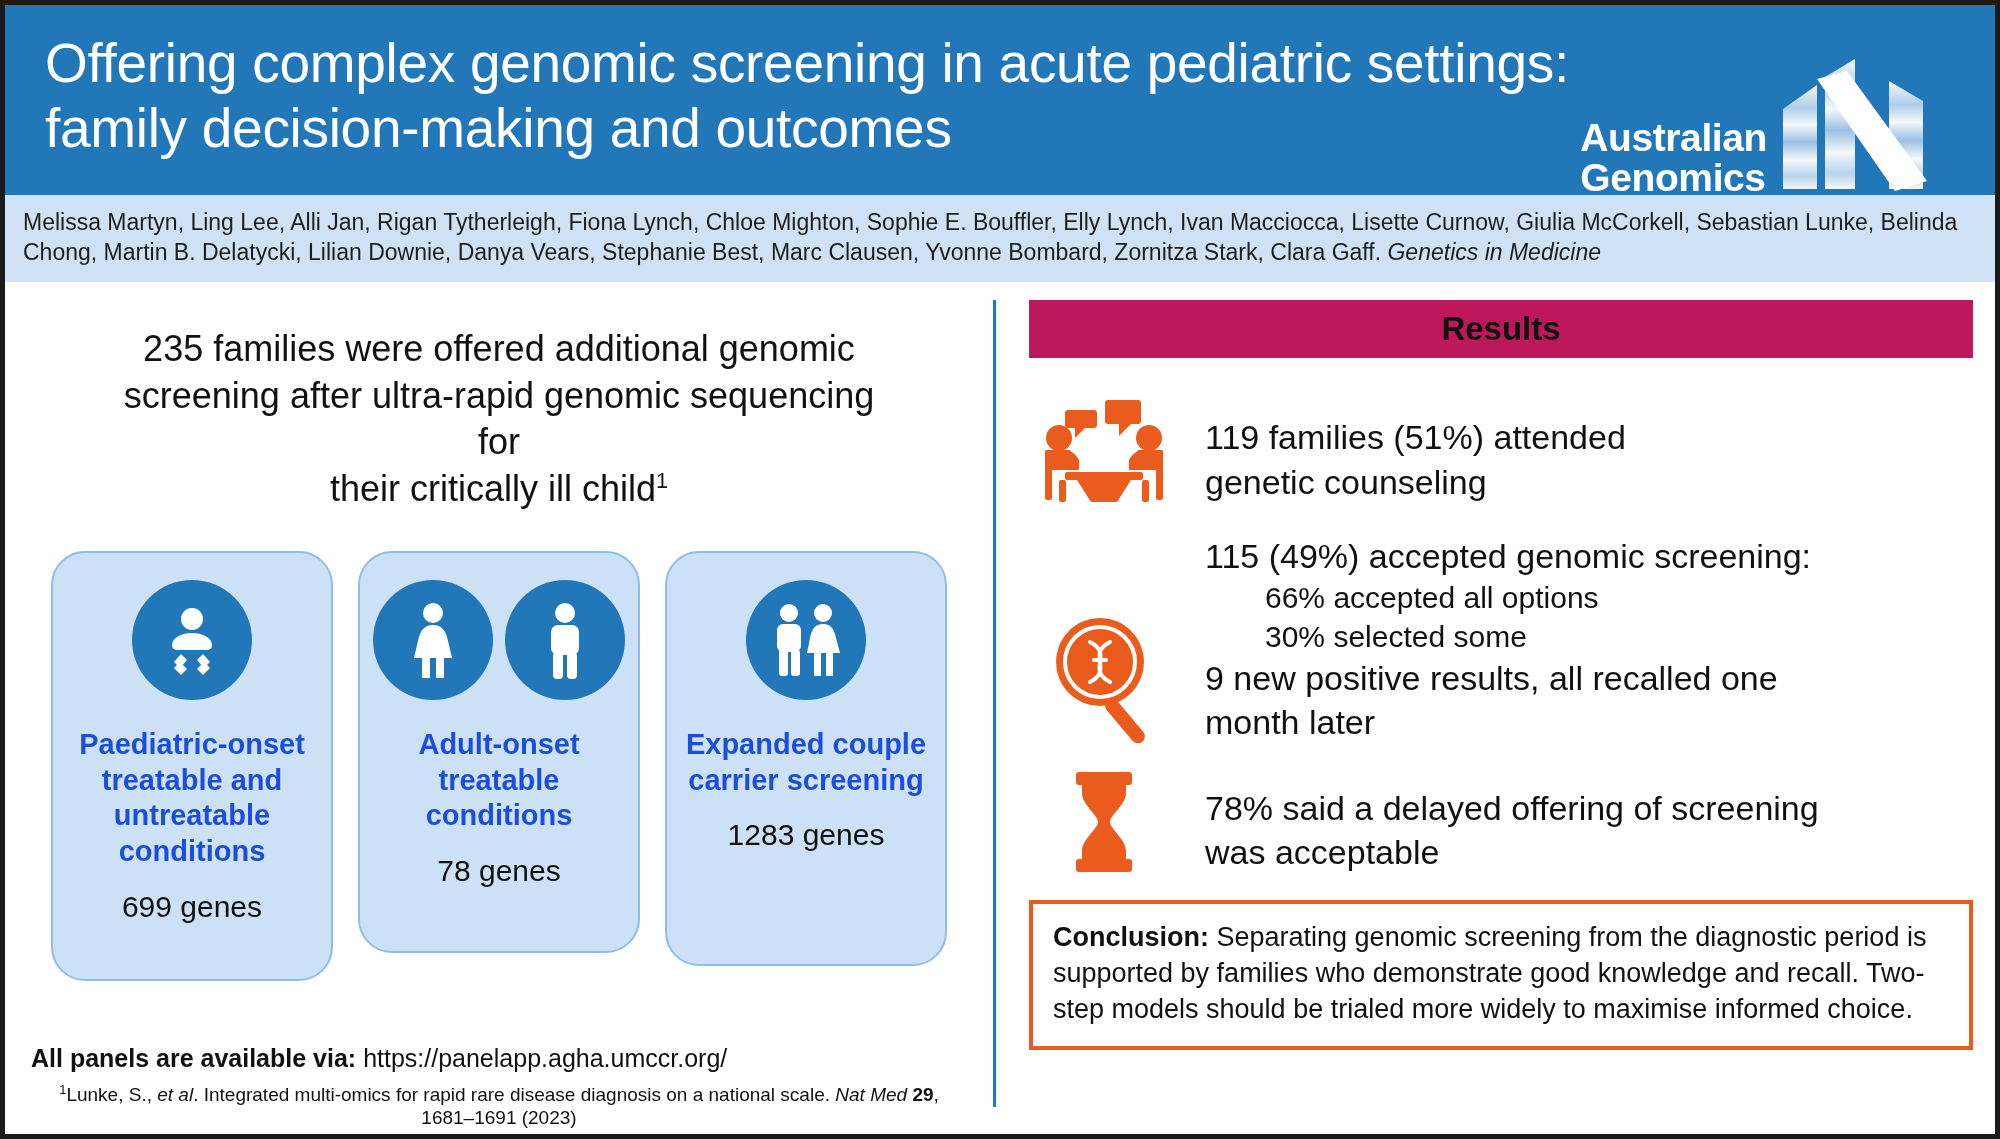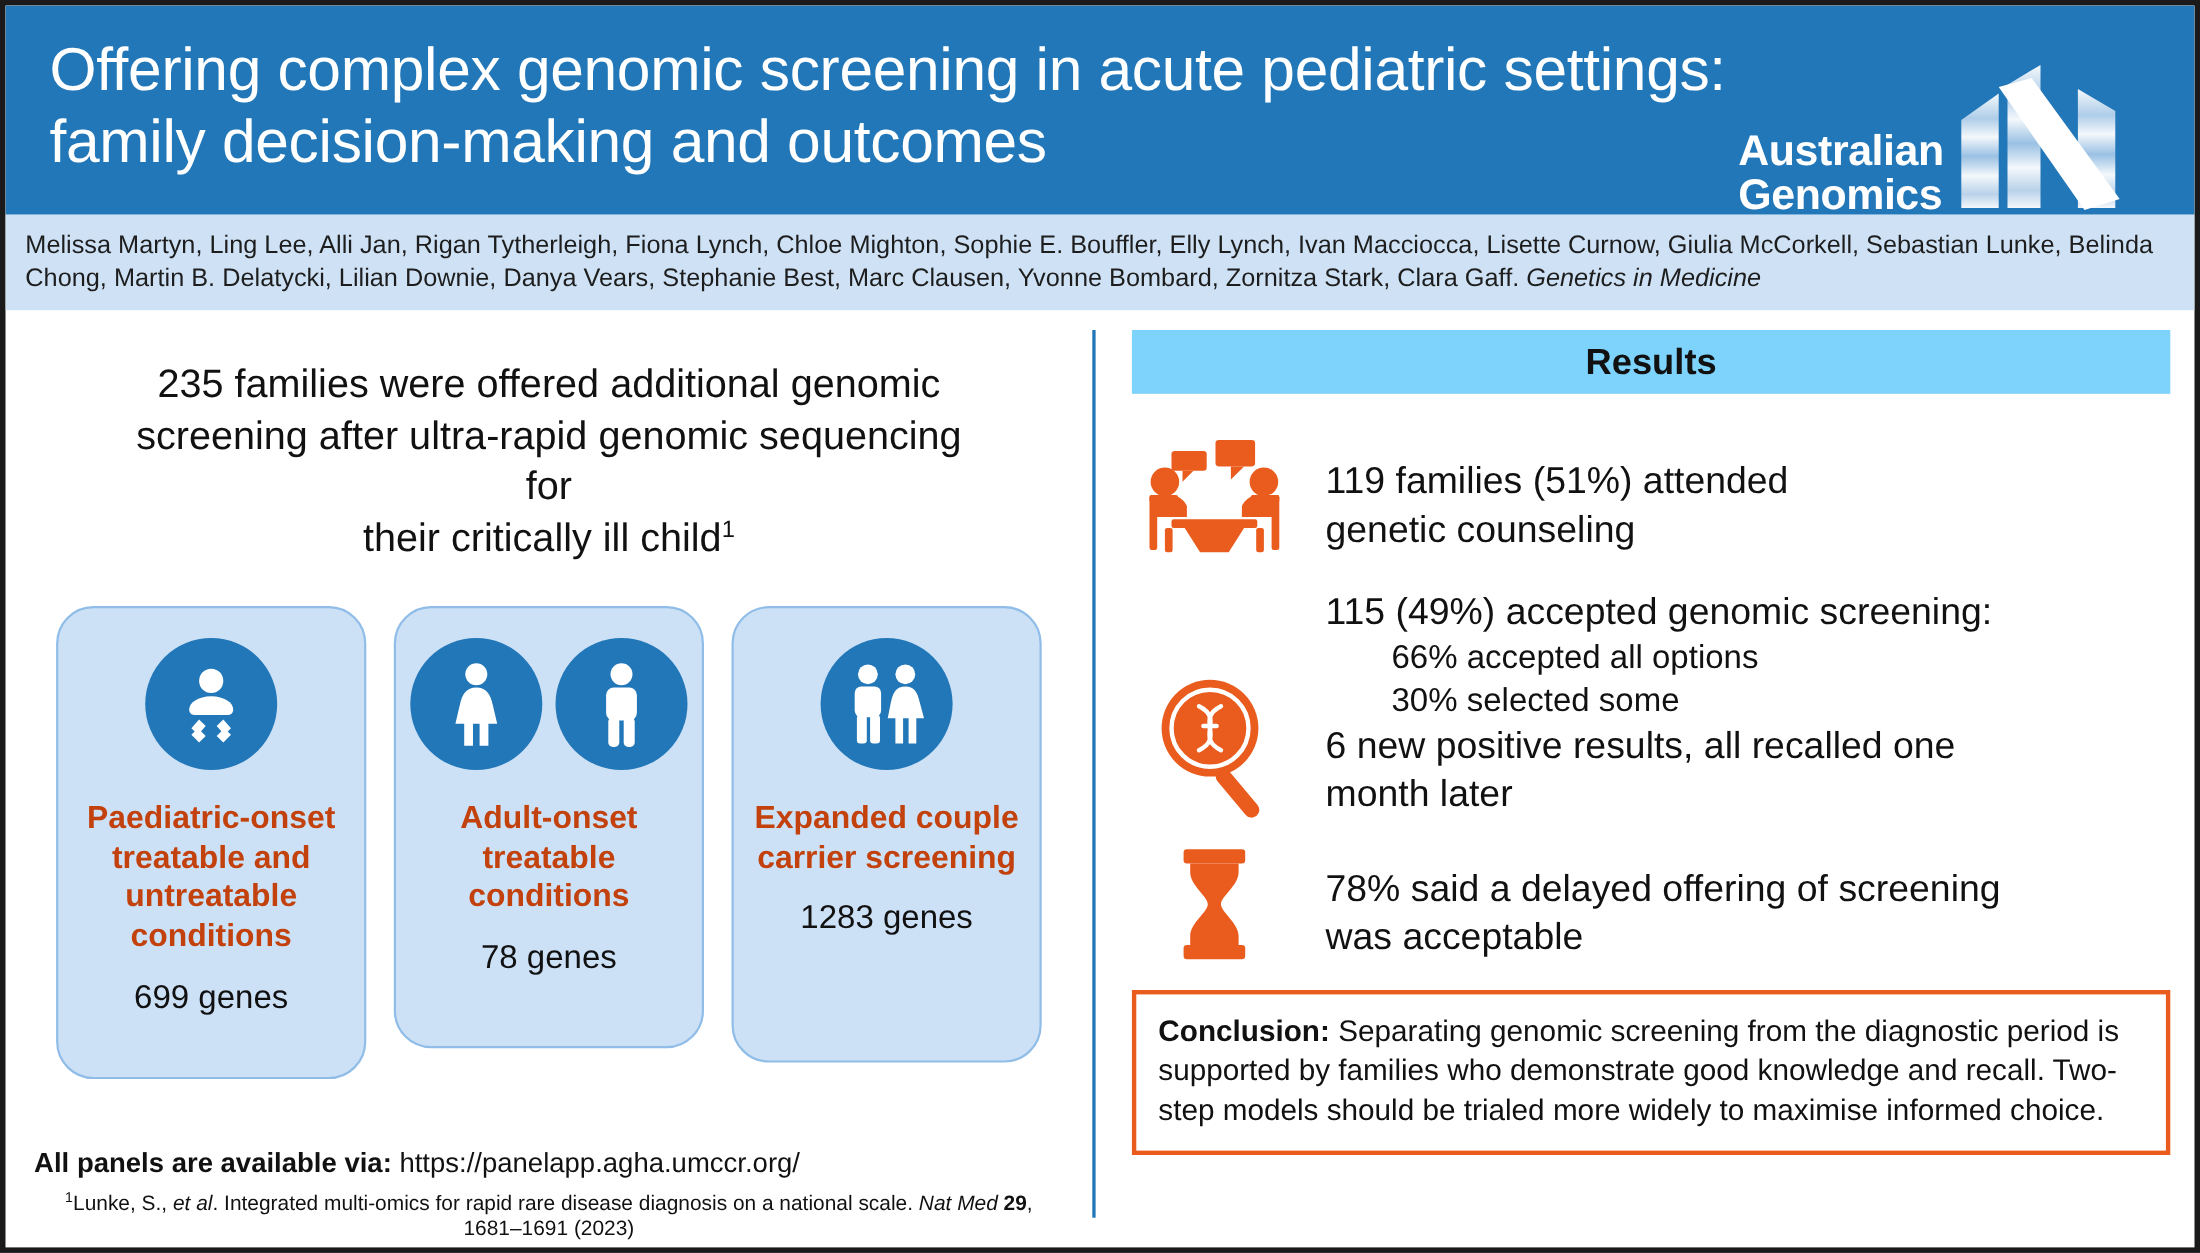--- a/index.html
+++ b/index.html
@@ -147,21 +147,21 @@
   }
   .circ {
     width: 120px; height: 120px;
     border-radius: 50%;
     background: #2277b8;
     display: flex; align-items: center; justify-content: center;
   }
   .circ svg { display: block; }
 
   .card-title {
-    color: #c2410c;
+    color: #1d4ed8;
     font-weight: 700;
     font-size: 29px;
     line-height: 1.23;
     text-align: center;
     margin-top: 22px;
   }
   .card-genes {
     color: #111111;
     font-size: 30px;
     text-align: center;
@@ -183,21 +183,21 @@
     font-size: 19px;
     color: #111111;
     text-align: center;
   }
   .ref-line sup { font-size: 0.68em; vertical-align: super; }
   .ref-line i { font-style: italic; }
   .ref-line b { font-weight: 700; }
 
   
   .results-bar {
-    background: #7dd3fc;
+    background: #be185d;
     height: 58px;
     display: flex;
     align-items: center;
     justify-content: center;
     font-size: 33px;
     font-weight: 700;
     color: #111111;
     margin-bottom: 28px;
   }
 
@@ -404,21 +404,21 @@
               <path d="M66 28 C42 40 70 56 46 68"></path>
               <path d="M50 46 l12 0"></path>
             </g>
             <rect x="74" y="80" width="14" height="54" rx="7" fill="#ea5c1e" transform="rotate(-40 81 107)"></rect>
           </svg>
         </div>
         <div class="result-text">
           <div>115 (49%) accepted genomic screening:</div>
           <div class="sub-line">66% accepted all options</div>
           <div class="sub-line">30% selected some</div>
-          <div>6 new positive results, all recalled one</div>
+          <div>9 new positive results, all recalled one</div>
           <div>month later</div>
         </div>
       </div>
 
       <div class="result-row row-3">
         <div class="result-icon">
           <svg width="72" height="104" viewBox="0 0 72 104">
             <g fill="#ea5c1e">
               <rect x="8" y="2" width="56" height="13" rx="3"></rect>
               <rect x="8" y="89" width="56" height="13" rx="3"></rect>

